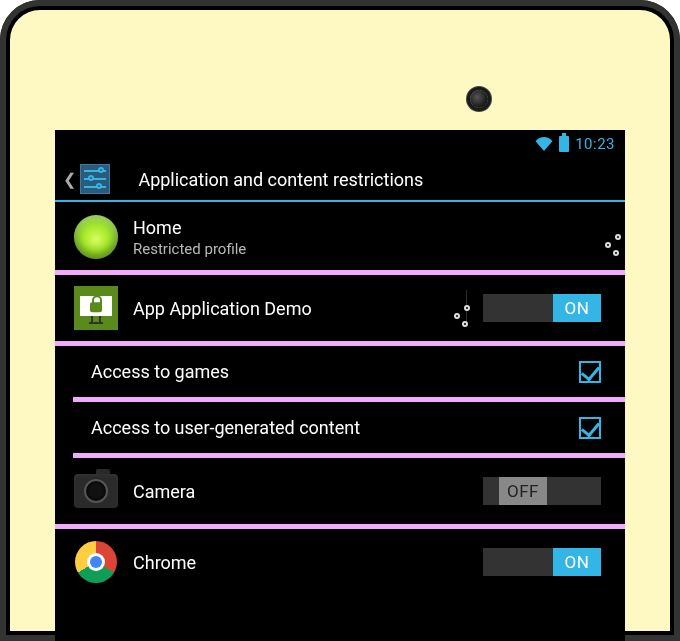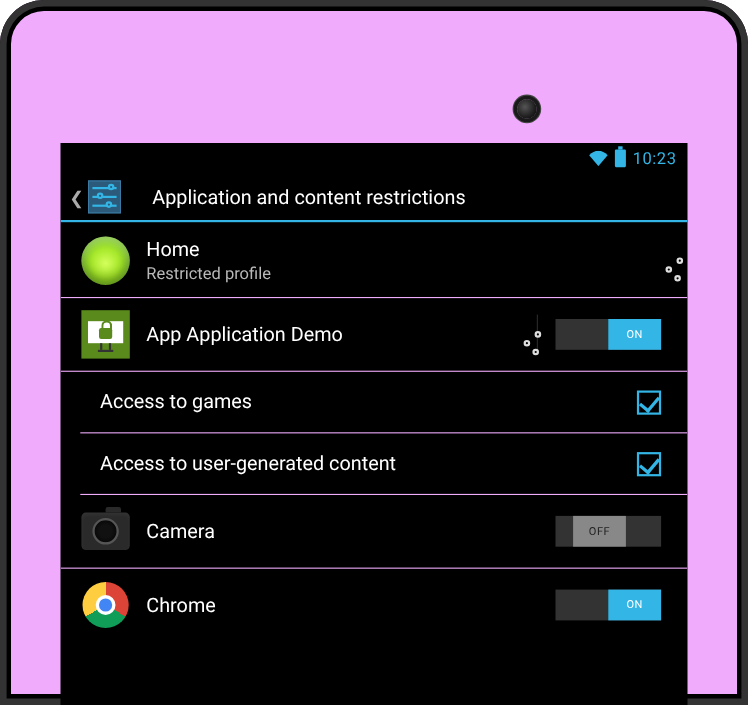--- a/index.html
+++ b/index.html
@@ -7,21 +7,21 @@
     background: #fff;
     font-family: Roboto, "Helvetica Neue", Arial, sans-serif;
     width: 680px;
     height: 641px;
     overflow: hidden;
   }
   .device-frame {
     position: absolute;
     top: 0; left: 0;
     width: 680px; height: 641px;
-    background: #f0abfc;
+    background: #fef9c3;
     border-top-left-radius: 40px;
     border-top-right-radius: 40px;
     box-shadow: inset 0 0 0 6px #333, inset 0 0 0 10px #000;
   }
   .camera {
     position: absolute;
     top: 90px; left: 50%;
     width: 18px; height: 18px;
     margin-left: 130px;
     background: radial-gradient(circle at 40% 40%, #555 0%, #222 55%, #000 100%);
@@ -73,21 +73,21 @@
     font-weight: 400;
     color: #fff;
   }
   
   .list { position: absolute; top: 74px; left: 0; right: 0; bottom: 0; overflow: hidden; }
   .row {
     display: flex;
     align-items: center;
     min-height: 56px;
     padding: 10px 24px 10px 18px;
-    border-bottom: 1px solid #f0abfc;
+    border-bottom: 5px solid #f0abfc;
   }
   .row.indent { margin-left: 18px; }
   .row .gap { flex: 1; }
   .row .title { font-size: 18px; color: #fff; }
   .row .sub { font-size: 15px; color: #b8b8b8; margin-top: 2px; }
   .icon-slot { width: 46px; height: 46px; display:flex; align-items:center; justify-content:center; margin-right: 14px; }
   .vsep { width: 1px; height: 36px; background: #2b2b2b; margin: 0 16px; }
   
   .tune-icon { width: 22px; height: 18px; position: relative; }
   .tune-icon .bar { position:absolute; left:0; right:0; height:2px; background:#ddd; }
@@ -151,23 +151,23 @@
   .chrome-icon::before {
     content:""; position:absolute; top:50%; left:50%; width:18px; height:18px;
     background:#fff; border-radius:50%; transform:translate(-50%,-50%);
   }
   .chrome-icon::after {
     content:""; position:absolute; top:50%; left:50%; width:12px; height:12px;
     background:#4285f4; border-radius:50%; transform:translate(-50%,-50%);
   }
   
   .toggle {
-    width: 96px; height: 28px; background:#333; position:relative;
+    width: 118px; height: 28px; background:#333; position:relative;
     display:flex; align-items:center;
-    font-size:10px; letter-spacing:0.5px;padding-left:12px;
+    font-size:17px; letter-spacing:0.5px;padding-left:12px;
   }
   .toggle .thumb {
     position:absolute; top:0; bottom:0; width:48px;
     display:flex; align-items:center; justify-content:center;
   }
   .toggle.on .thumb { right:0; background:#33b5e5; color:#fff; }
   .toggle.off .thumb { left:16px; background:#888; color:#222; }
   
   .cbx {
     width:22px; height:22px; border:2px solid #33b5e5; position:relative;

